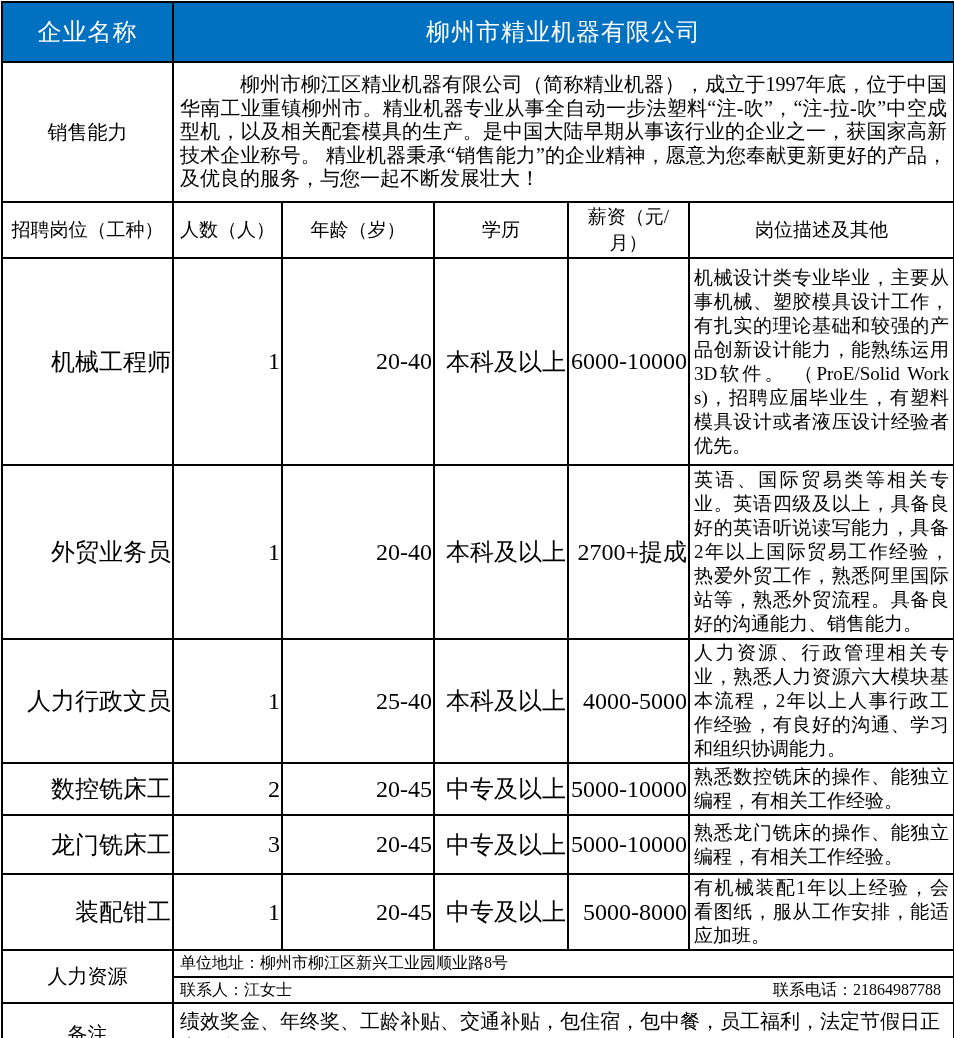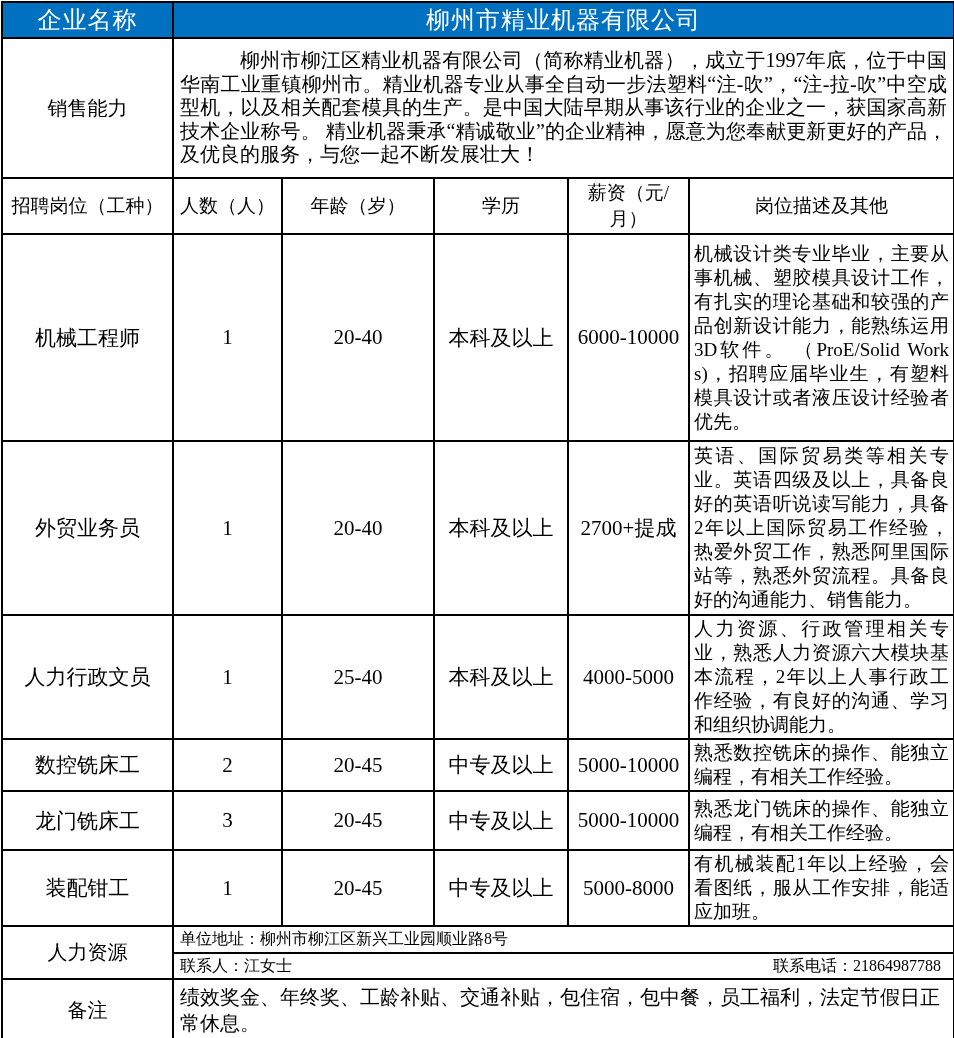--- a/index.html
+++ b/index.html
@@ -36,22 +36,22 @@
     line-height:23.5px;
     text-align:justify;
     text-indent:3em;
     padding:0 6px;
   }
   .col-head{
     text-align:center;
     font-size:19px;
   }
   .center-cell{
-    text-align:center;
-    font-size:21px;
+    text-align:right;
+    font-size:24px;
   }
   .desc-cell{
     font-size:19px;
     line-height:24px;
     text-align:justify;
     padding:1px 4px;
     margin-left:24px;
   }
   .contact-cell{
     font-size:16px;
@@ -77,28 +77,28 @@
   <colgroup>
     <col style="width:171px">
     <col style="width:109px">
     <col style="width:152px">
     <col style="width:134px">
     <col style="width:121px">
     <col style="width:265px">
   </colgroup>
   <tbody>
 
-    <tr style="height:36px">
+    <tr style="height:60px">
       <td class="title-cell">企业名称</td>
       <td class="title-cell" colspan="5">柳州市精业机器有限公司</td>
     </tr>
 
     <tr style="height:140px">
       <td class="side-label">销售能力</td>
-      <td class="overview-text" colspan="5">柳州市柳江区精业机器有限公司（简称精业机器），成立于1997年底，位于中国华南工业重镇柳州市。精业机器专业从事全自动一步法塑料“注-吹”，“注-拉-吹”中空成型机，以及相关配套模具的生产。是中国大陆早期从事该行业的企业之一，获国家高新技术企业称号。 精业机器秉承“精诚敬业”的企业精神，愿意为您奉献更新更好的产品，及优良的服务，与您一起不断发展壮大！</td>
+      <td class="overview-text" colspan="5">柳州市柳江区精业机器有限公司（简称精业机器），成立于1997年底，位于中国华南工业重镇柳州市。精业机器专业从事全自动一步法塑料“注-吹”，“注-拉-吹”中空成型机，以及相关配套模具的生产。是中国大陆早期从事该行业的企业之一，获国家高新技术企业称号。 精业机器秉承“销售能力”的企业精神，愿意为您奉献更新更好的产品，及优良的服务，与您一起不断发展壮大！</td>
     </tr>
 
     <tr style="height:33px">
       <td class="col-head">招聘岗位（工种）</td>
       <td class="col-head">人数（人）</td>
       <td class="col-head">年龄（岁）</td>
       <td class="col-head">学历</td>
       <td class="col-head">薪资（元/月）</td>
       <td class="col-head">岗位描述及其他</td>
     </tr>

